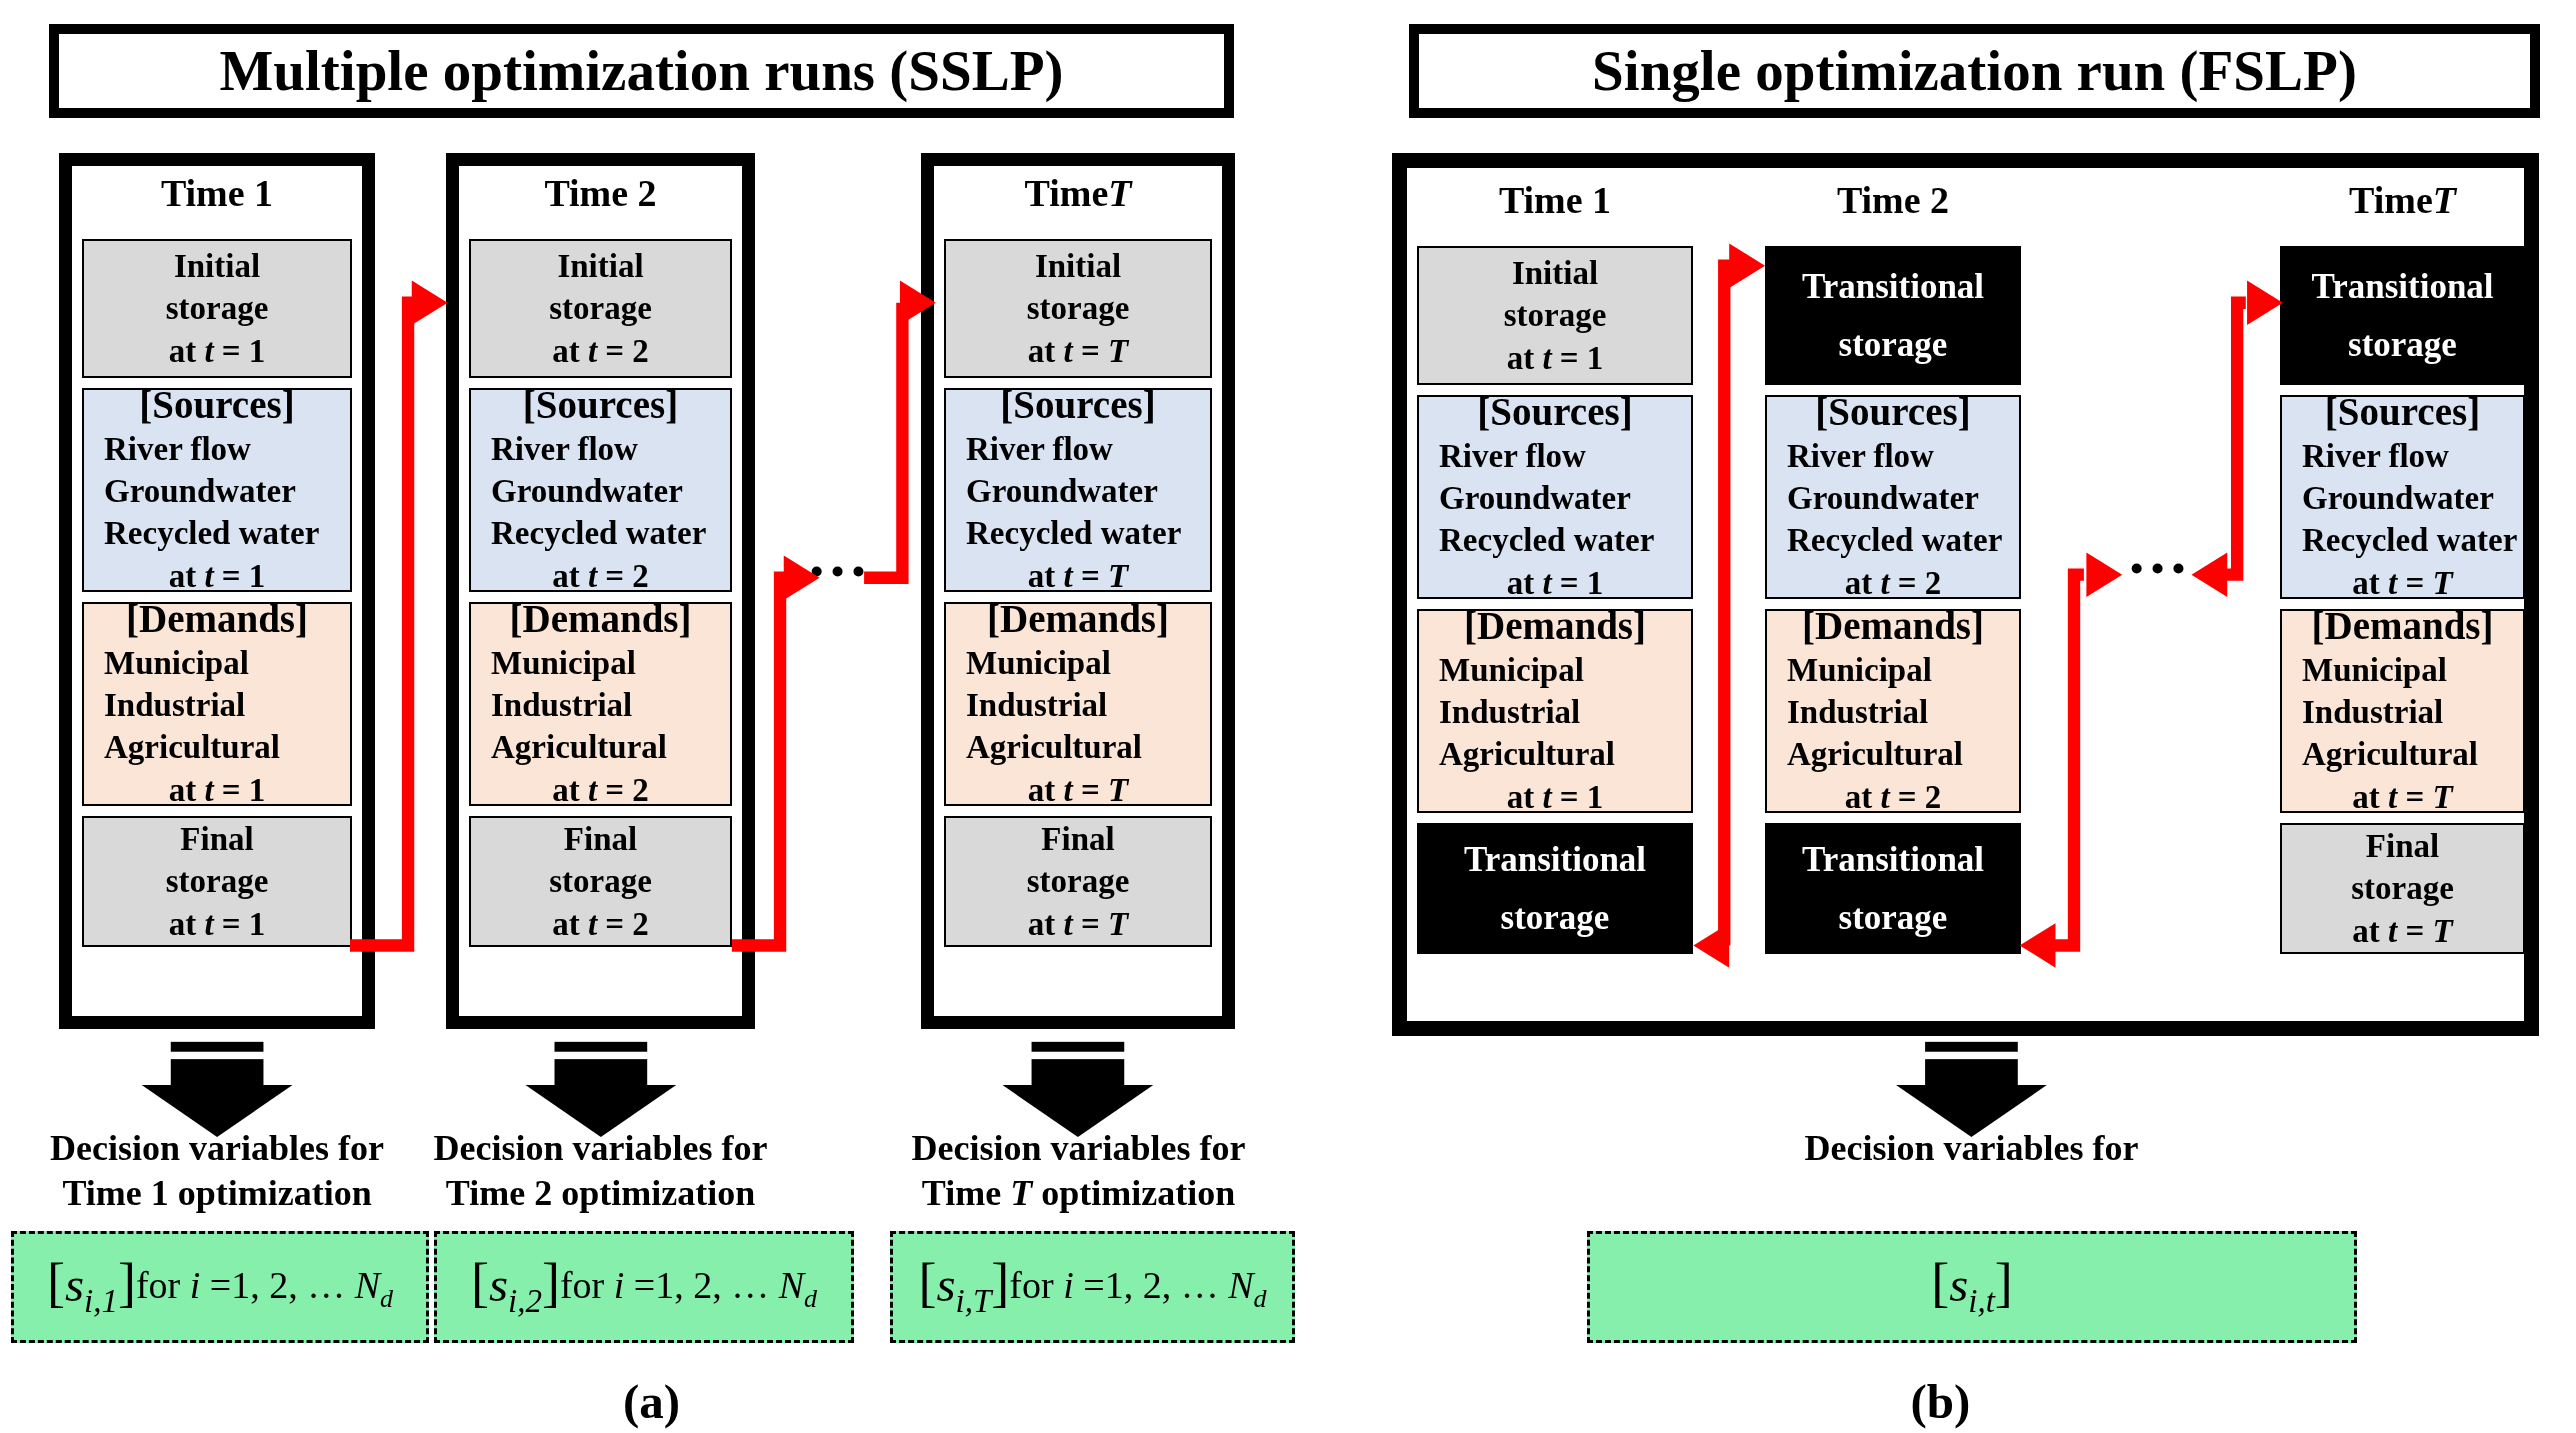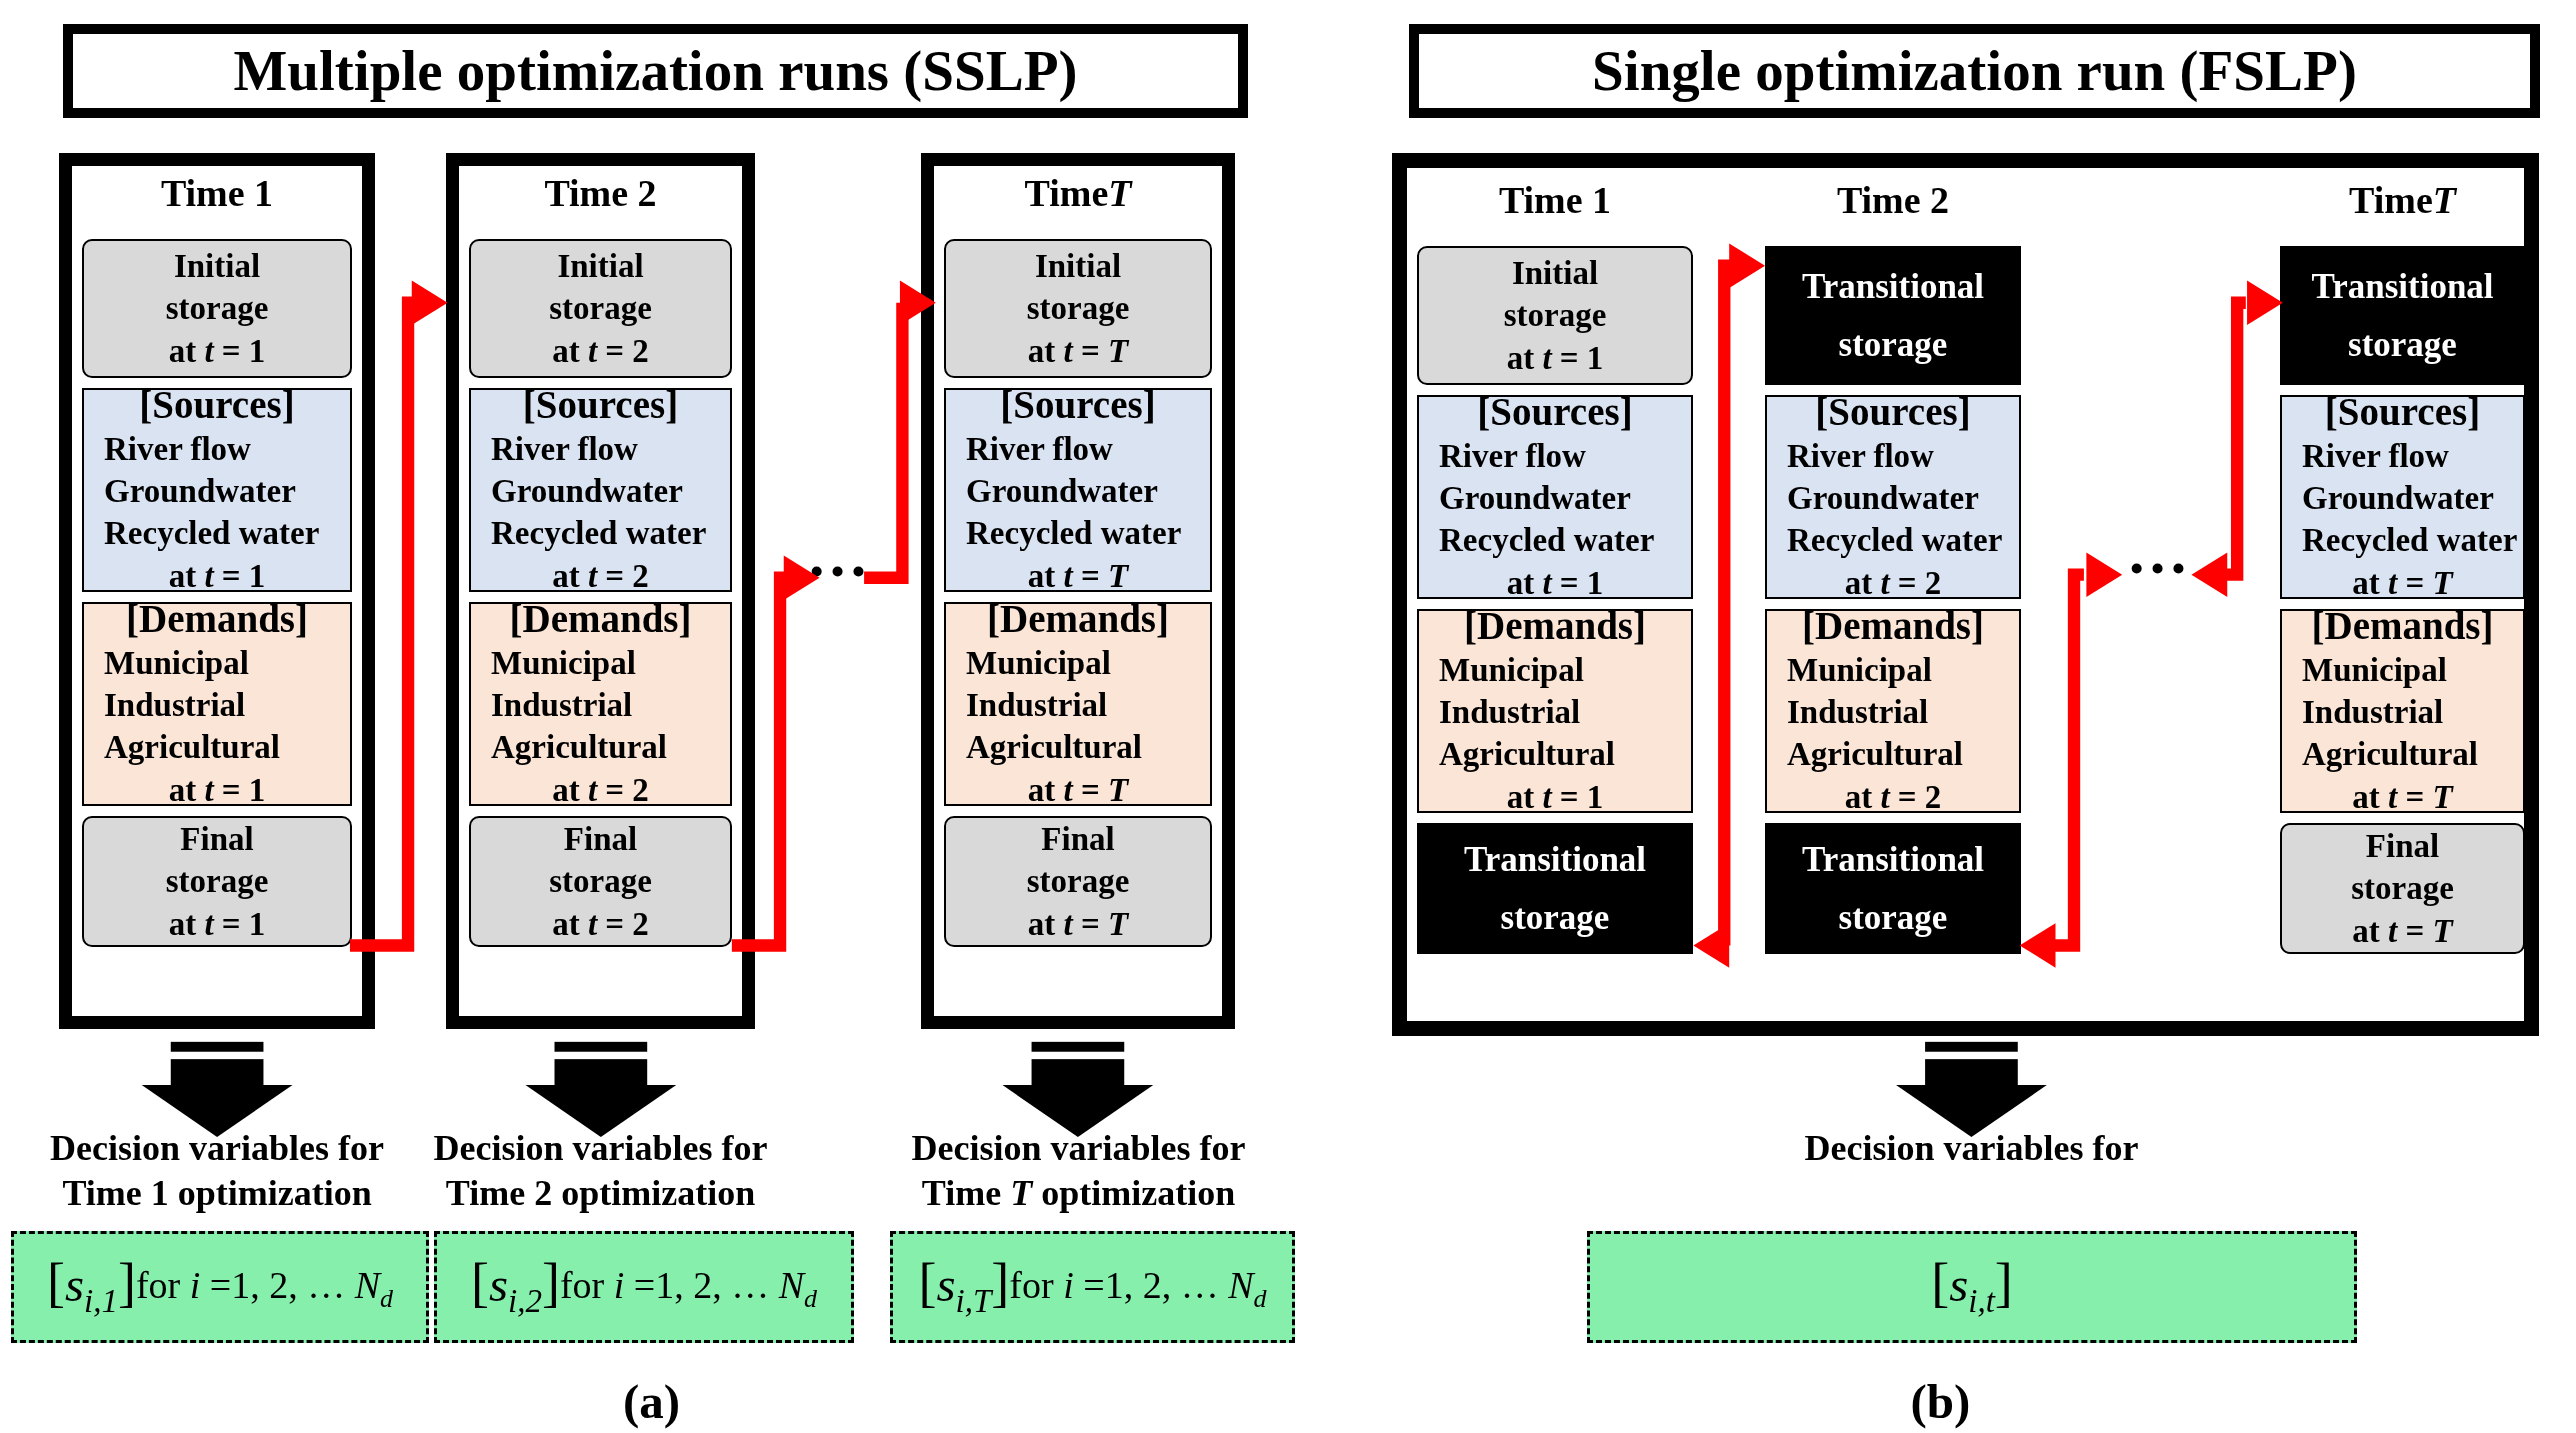--- a/index.html
+++ b/index.html
@@ -2,33 +2,33 @@
 <html style="font-size:10px"><head>
 <meta charset="utf-8">
 <style>
   html,body{margin:0;padding:0;background:#fff;}
   .canvas{position:relative;width:2576px;height:1433px;background:#fff;overflow:hidden;
           font-family:"Liberation Serif","DejaVu Serif",serif;color:#000;}
   
   .titlebox{position:absolute;top:23.5px;height:94px;border:10px solid #000;background:#fff;
             box-sizing:border-box;display:flex;align-items:center;justify-content:center;
             font-size:57px;font-weight:bold;}
-  #sslp-title{left:63px;width:1185px;}
+  #sslp-title{left:49px;width:1185px;}
   #fslp-title{left:1409px;width:1131px;}
   
   .tcol{position:absolute;top:153px;height:876px;border:13.6px solid #000;background:#fff;box-sizing:border-box;}
   #col-t1{left:59px;width:316px;}
   #col-t2{left:446px;width:309px;}
   #col-tt{left:921px;width:314px;}
   .col-head{height:68px;padding-top:5px;display:flex;align-items:flex-start;justify-content:center;
             font-size:38px;font-weight:bold;}
   .sbox{border:2.5px solid #000;margin:0 10px 10px;font-weight:bold;box-sizing:border-box;
         display:flex;flex-direction:column;justify-content:center;}
   .h-a{height:139px;} .h-b{height:204px;} .h-c{height:131px;}
-  .gray{background:#d9d9d9;border-radius:10px;} .blue{background:#dae3f1;} .peach{background:#fbe5d6;}
+  .gray{background:#d9d9d9;} .blue{background:#dae3f1;} .peach{background:#fbe5d6;}
   .blackbox{background:#000;color:#fff;gap:12px;}
   .bt{font-size:39px;text-align:center;line-height:1.15;}
   .line{font-size:33px;text-align:center;line-height:1.28;}
   .wline{font-size:35px;text-align:center;line-height:1.3;}
   .item{font-size:33px;text-align:left;padding-left:20px;line-height:1.28;}
   .it{font-style:italic;}
   
   #fslp-box{position:absolute;left:1392px;top:153px;width:1147px;height:883px;border:15px solid #000;
             box-sizing:border-box;background:#fff;}
   .rcol{position:absolute;top:5px;}

